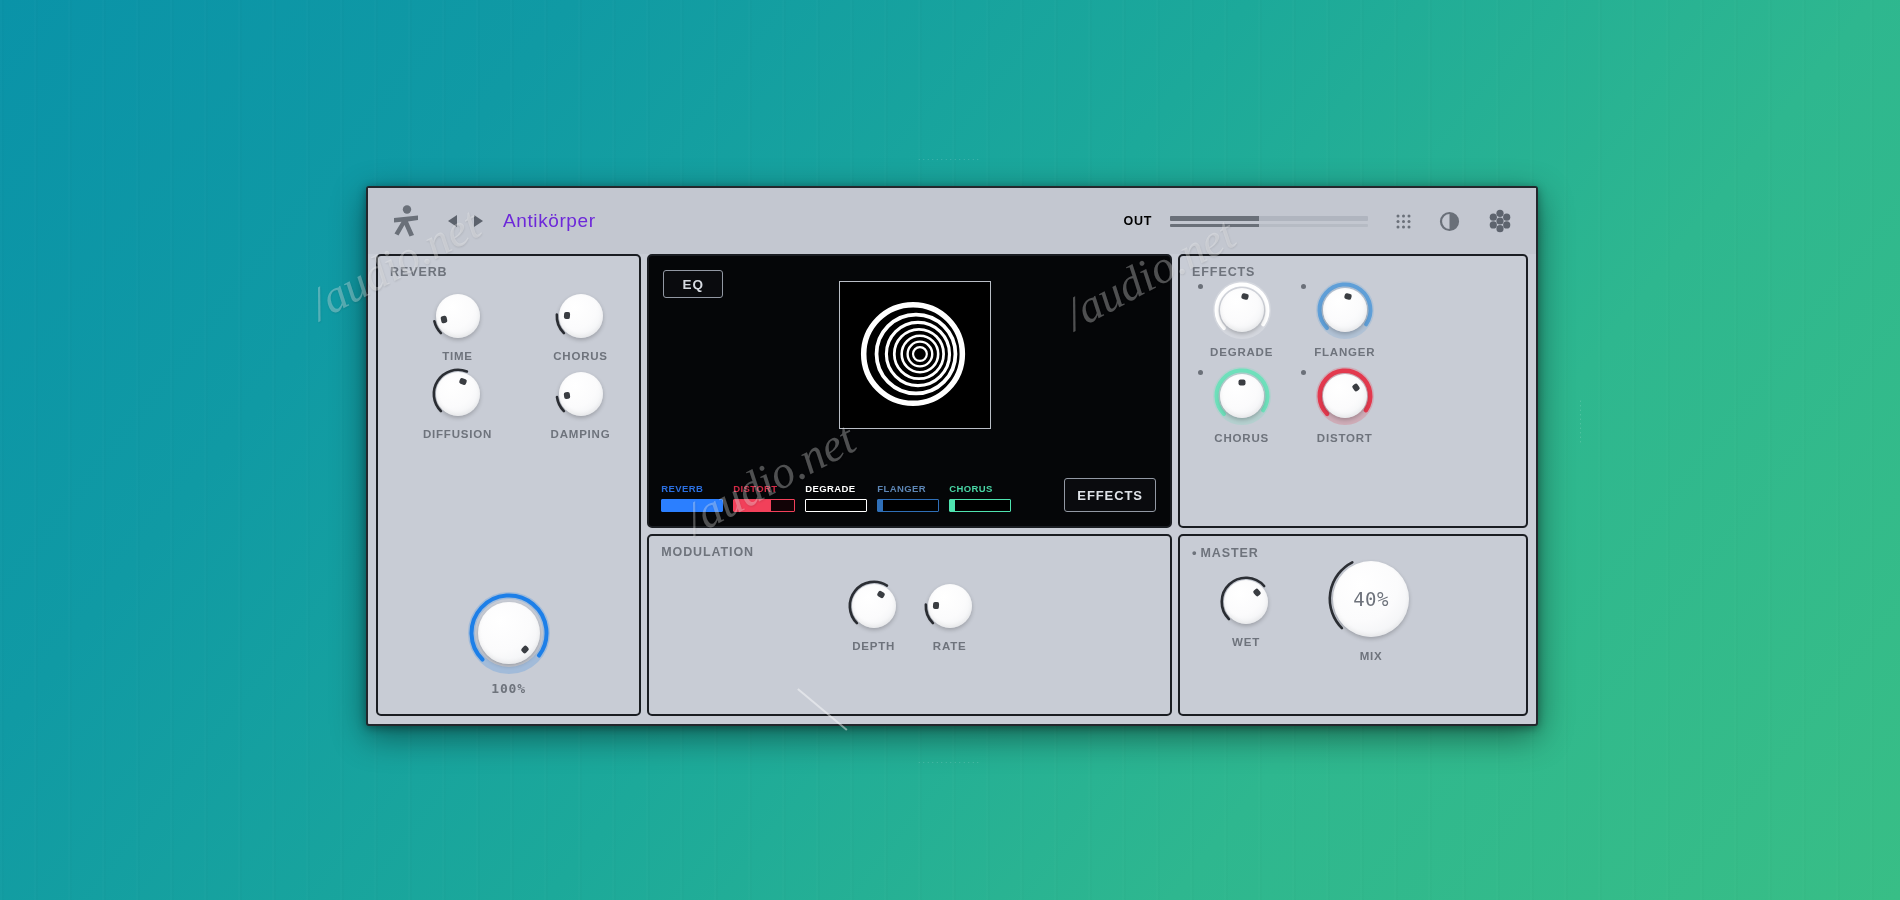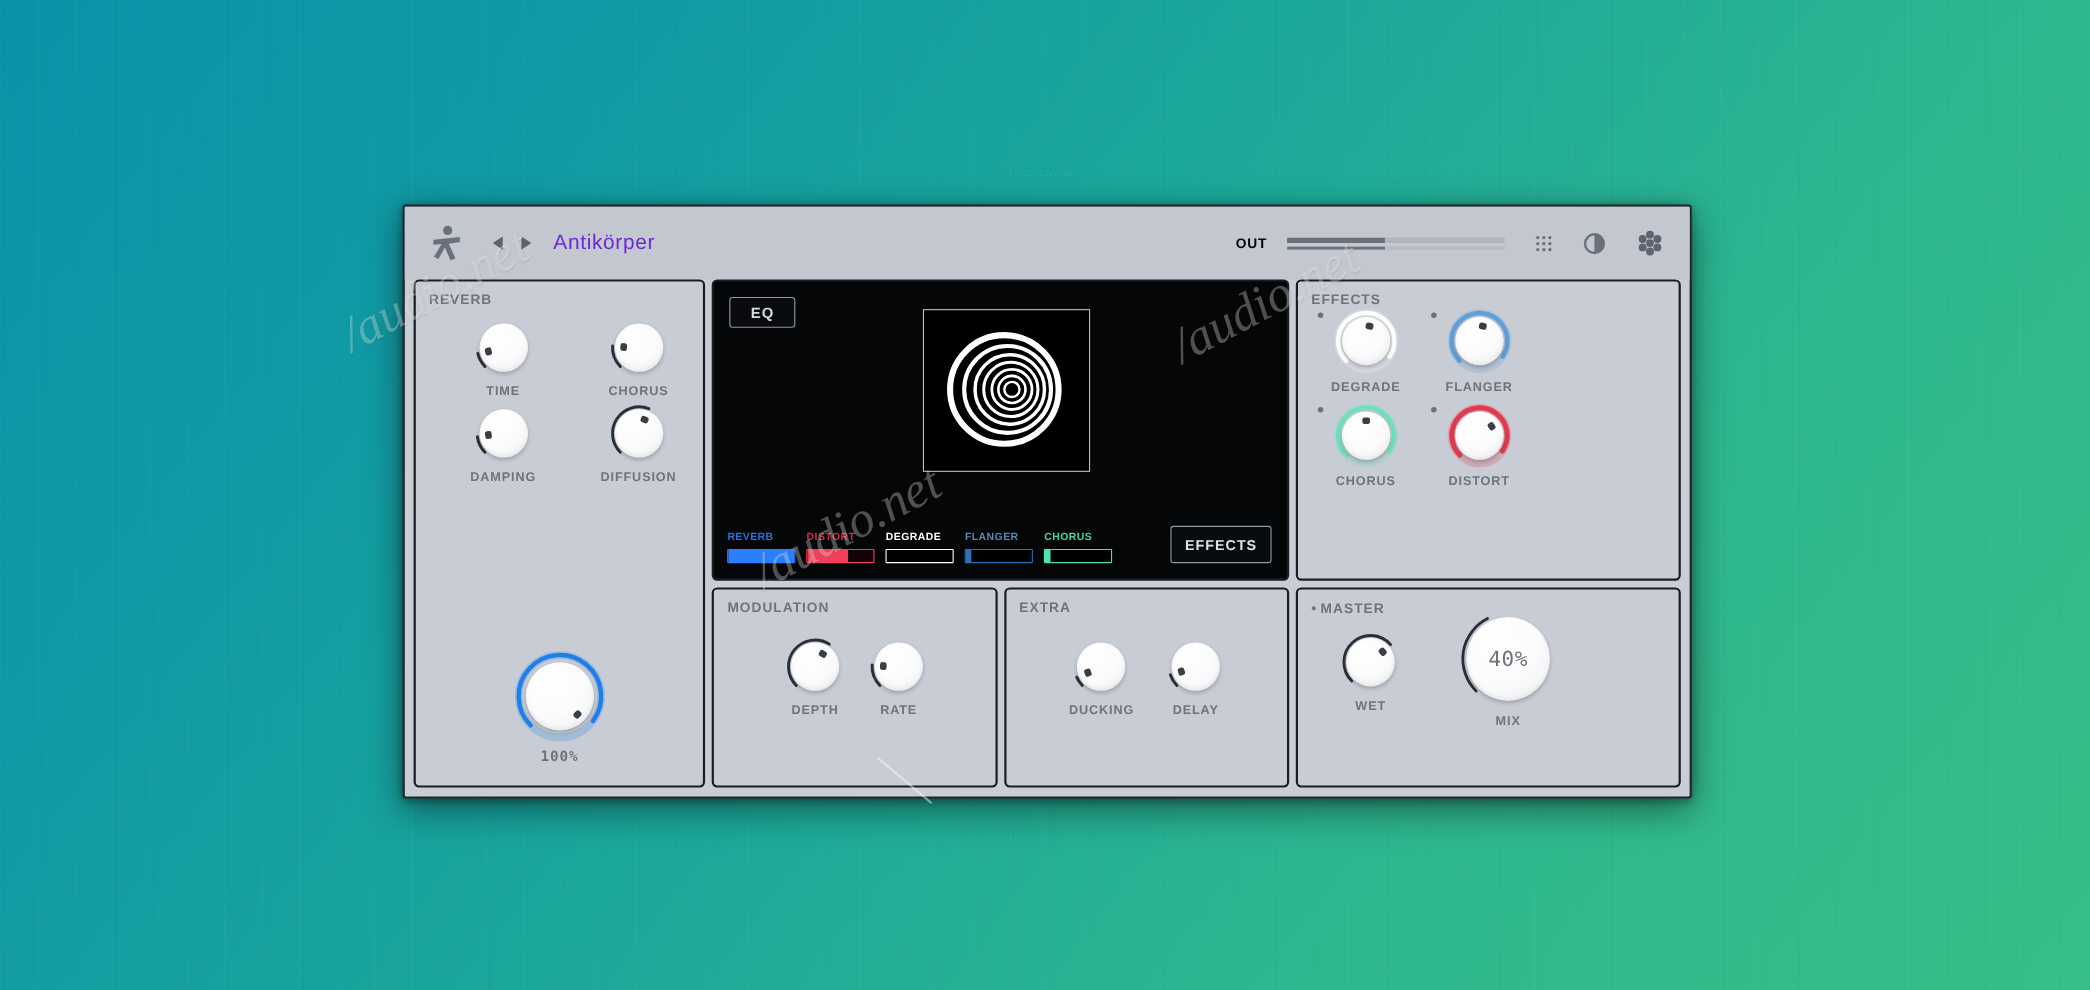--- a/index.html
+++ b/index.html
@@ -261,37 +261,37 @@
   </svg>
                 <div class="cap" style="left: 4px; top: 4px; width: 44px; height: 44px;"></div>
                 <div class="dot" style="left: 9px; top: 21.6px; transform: rotate(184deg);"></div>
               </div>
             <div class="knob-label">CHORUS</div>
           </div>
           <div class="knob-wrap">
             <div class="knob k-sm" style="width: 52px; height: 52px;">
                 <svg width="52" height="52" viewBox="0 0 52 52" style="position:absolute;inset:0;overflow:visible">
 
+    <path d="M 8.89 43.11 A 24.2 24.2 0 0 1 34.91 3.50" fill="none" stroke="#2c2f35" stroke-width="2.6" stroke-linecap="round"></path>
+  </svg>
+                <div class="cap" style="left: 4px; top: 4px; width: 44px; height: 44px;"></div>
+                <div class="dot" style="left: 28.2px; top: 9.5px; transform: rotate(292deg);"></div>
+              </div>
+            <div class="knob-label">DIFFUSION</div>
+          </div>
+          <div class="knob-wrap">
+            <div class="knob k-sm" style="width: 52px; height: 52px;">
+                <svg width="52" height="52" viewBox="0 0 52 52" style="position:absolute;inset:0;overflow:visible">
+
     <path d="M 8.89 43.11 A 24.2 24.2 0 0 1 1.99 29.03" fill="none" stroke="#2c2f35" stroke-width="2.6" stroke-linecap="round"></path>
   </svg>
                 <div class="cap" style="left: 4px; top: 4px; width: 44px; height: 44px;"></div>
                 <div class="dot" style="left: 9.1px; top: 24.3px; transform: rotate(173deg);"></div>
               </div>
             <div class="knob-label">DAMPING</div>
-          </div>
-          <div class="knob-wrap">
-            <div class="knob k-sm" style="width: 52px; height: 52px;">
-                <svg width="52" height="52" viewBox="0 0 52 52" style="position:absolute;inset:0;overflow:visible">
-
-    <path d="M 8.89 43.11 A 24.2 24.2 0 0 1 34.91 3.50" fill="none" stroke="#2c2f35" stroke-width="2.6" stroke-linecap="round"></path>
-  </svg>
-                <div class="cap" style="left: 4px; top: 4px; width: 44px; height: 44px;"></div>
-                <div class="dot" style="left: 28.2px; top: 9.5px; transform: rotate(292deg);"></div>
-              </div>
-            <div class="knob-label">DIFFUSION</div>
           </div>
         </div>
 
         <div class="knob-wrap" style="position:absolute; left:0; right:0; bottom:18px;">
           <div class="knob k-lg" style="width: 80px; height: 80px;">
               <svg width="80" height="80" viewBox="0 0 80 80" style="position:absolute;inset:0;overflow:visible">
     <circle cx="40" cy="40" r="37.5" fill="none" stroke="#1d7fe8" stroke-width="7" opacity=".22"></circle>
     <path d="M 13.48 66.52 A 37.5 37.5 0 1 1 69.99 62.52" fill="none" stroke="#1d7fe8" stroke-width="4" stroke-linecap="round"></path>
   </svg>
               <div class="cap" style="left: 9px; top: 9px; width: 62px; height: 62px;"></div>
@@ -378,47 +378,20 @@
     <path d="M 8.89 43.11 A 24.2 24.2 0 0 1 1.85 24.48" fill="none" stroke="#2c2f35" stroke-width="2.6" stroke-linecap="round"></path>
   </svg>
                   <div class="cap" style="left: 4px; top: 4px; width: 44px; height: 44px;"></div>
                   <div class="dot" style="left: 9px; top: 21.6px; transform: rotate(184deg);"></div>
                 </div>
               <div class="knob-label">RATE</div>
             </div>
           </div>
         </div>
 
-        <div class="panel" style="flex:1; position:relative;">
-          <div class="panel-title">EXTRA</div>
-          <div style="position:absolute; left:0; right:0; top:44px; display:flex; justify-content:center; gap:30px;">
-            <div class="knob-wrap">
-              <div class="knob k-md" style="width: 52px; height: 52px;">
-                  <svg width="52" height="52" viewBox="0 0 52 52" style="position:absolute;inset:0;overflow:visible">
-
-    <path d="M 8.89 43.11 A 24.2 24.2 0 0 1 3.79 35.61" fill="none" stroke="#2c2f35" stroke-width="2.6" stroke-linecap="round"></path>
-  </svg>
-                  <div class="cap" style="left: 4px; top: 4px; width: 44px; height: 44px;"></div>
-                  <div class="dot" style="left: 10.2px; top: 28.1px; transform: rotate(157deg);"></div>
-                </div>
-              <div class="knob-label">DUCKING</div>
-            </div>
-            <div class="knob-wrap">
-              <div class="knob k-md" style="width: 52px; height: 52px;">
-                  <svg width="52" height="52" viewBox="0 0 52 52" style="position:absolute;inset:0;overflow:visible">
-
-    <path d="M 8.89 43.11 A 24.2 24.2 0 0 1 2.98 33.48" fill="none" stroke="#2c2f35" stroke-width="2.6" stroke-linecap="round"></path>
-  </svg>
-                  <div class="cap" style="left: 4px; top: 4px; width: 44px; height: 44px;"></div>
-                  <div class="dot" style="left: 9.7px; top: 26.8px; transform: rotate(162deg);"></div>
-                </div>
-              <div class="knob-label">DELAY</div>
-            </div>
-          </div>
-        </div>
       </div>
     </div>
 
     <div class="col col-right">
       <div class="panel" style="height:274px; flex:0 0 274px; position:relative;">
         <div class="panel-title">EFFECTS</div>
 
         <div style="position:absolute; left:30px; top:26px; display:grid; grid-template-columns:repeat(2,1fr); gap:10px 40px;">
           <div class="knob-wrap">
             <div class="led" style="left:-12px; top:2px;"></div>

